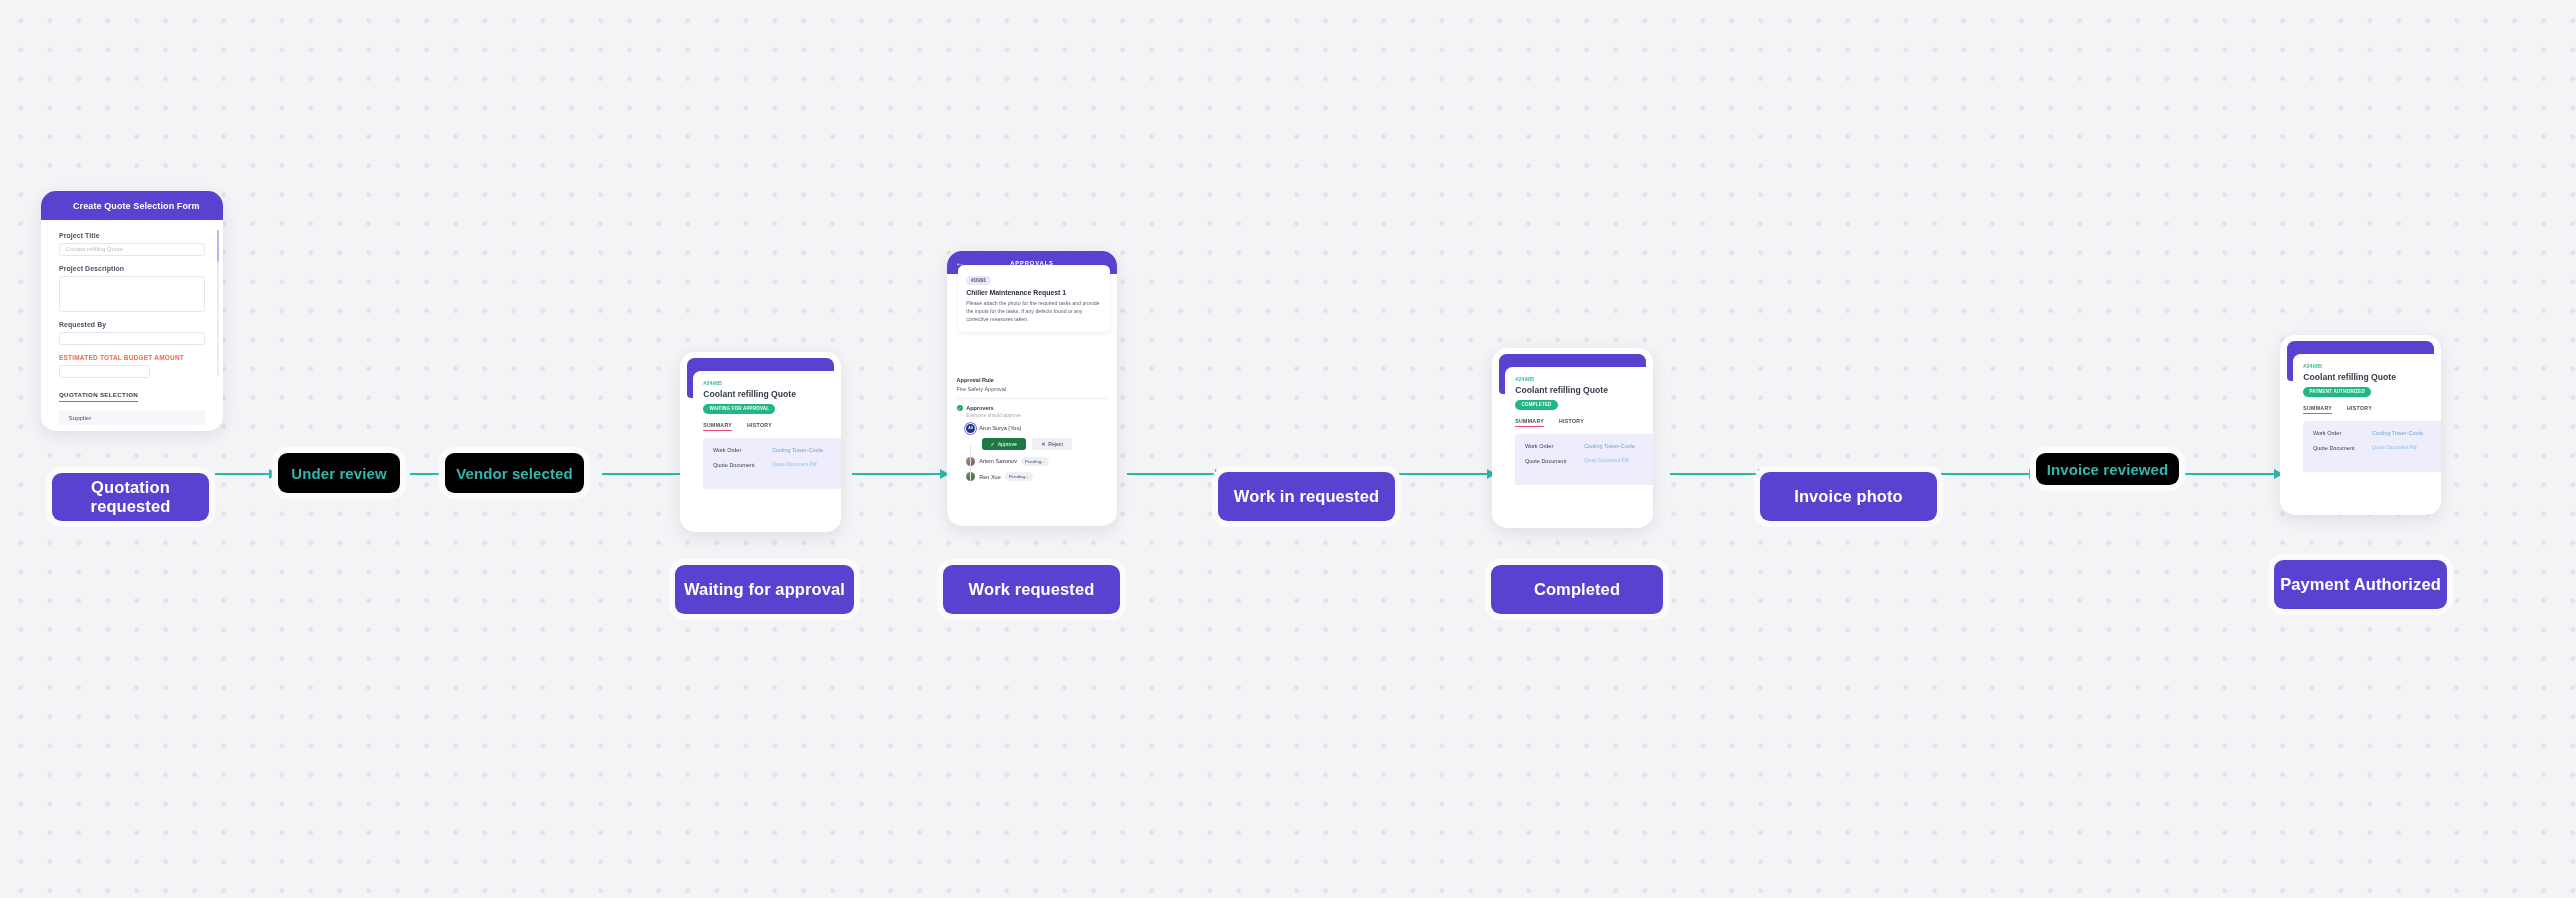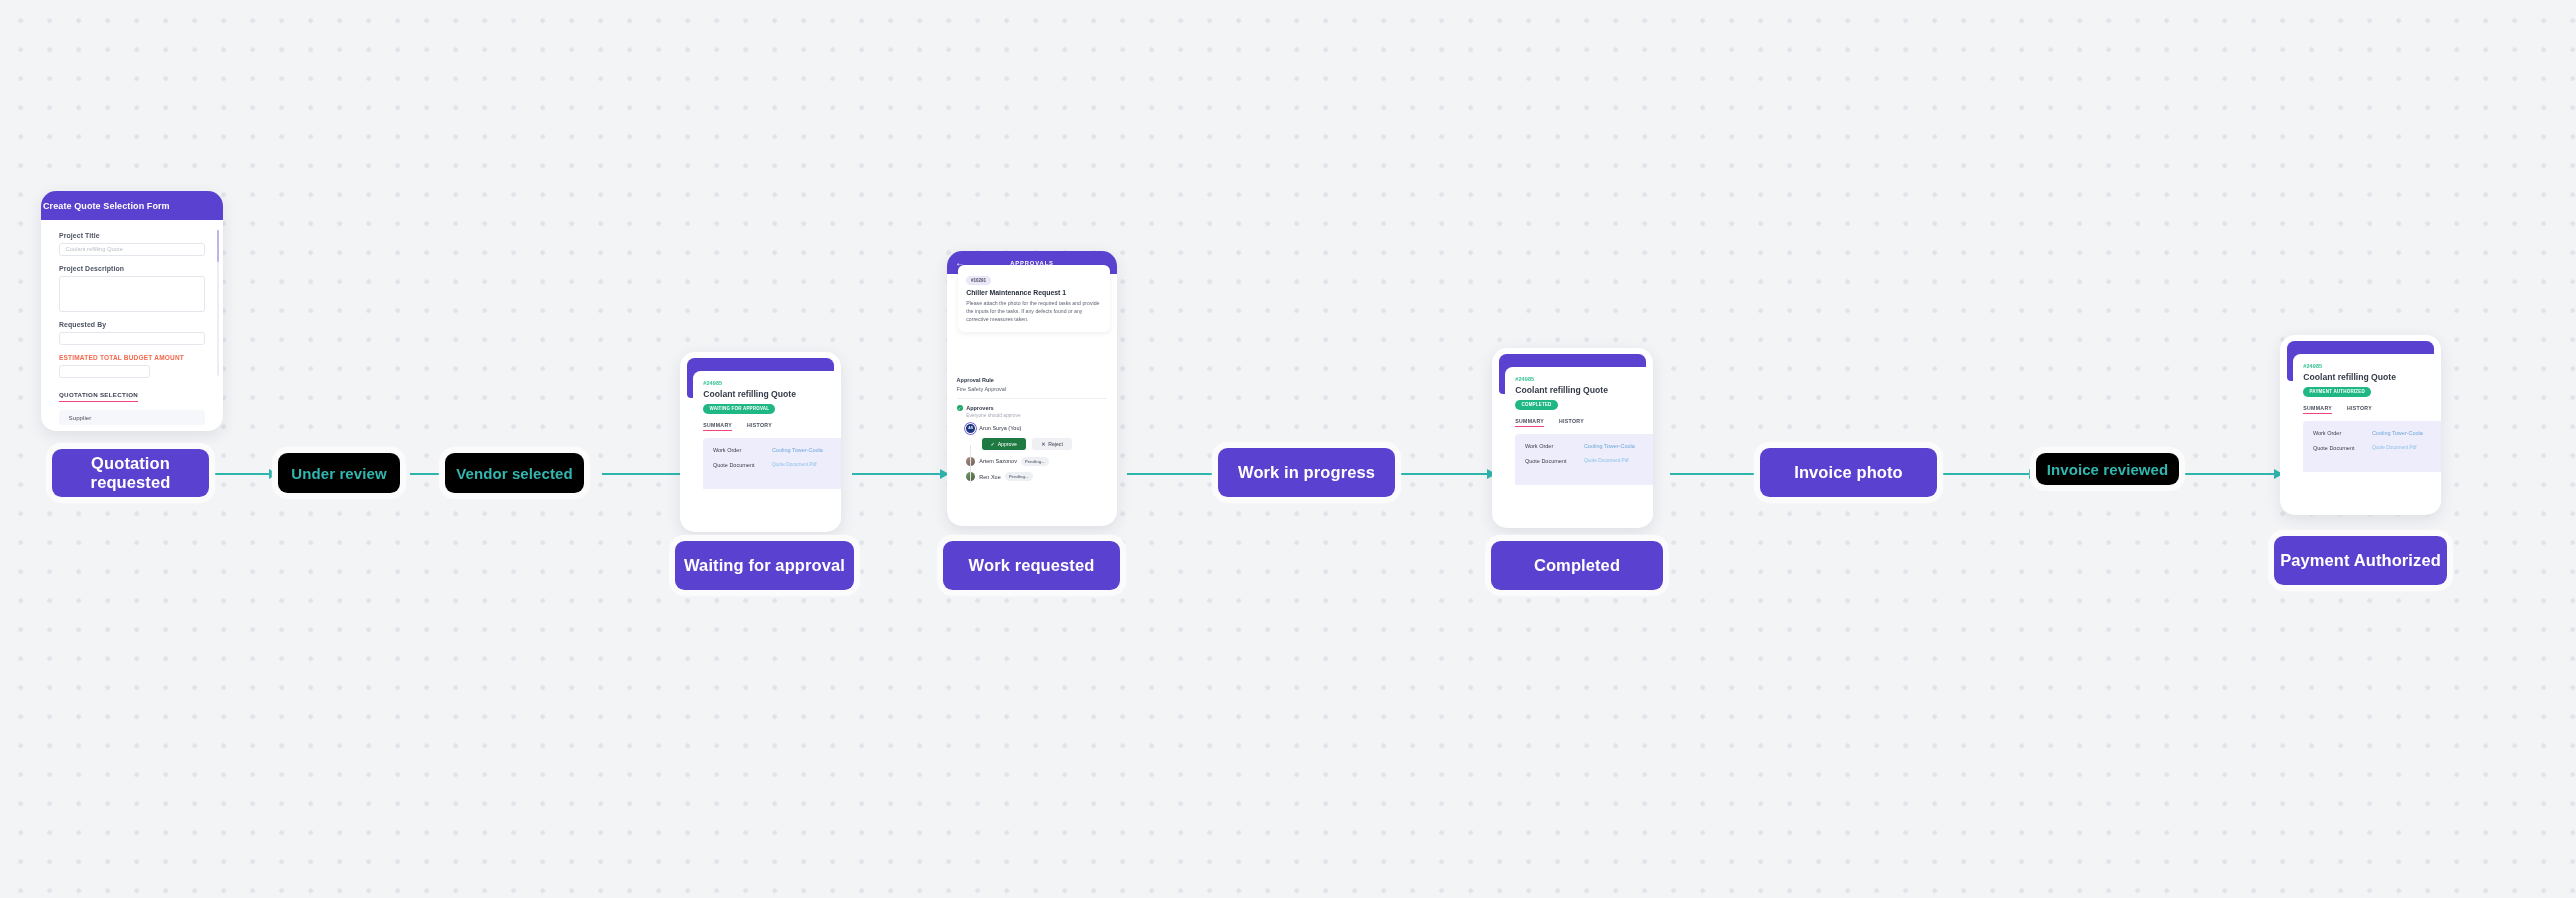--- a/index.html
+++ b/index.html
@@ -30,38 +30,38 @@
   
   .stage {
     position: absolute;
     border-radius: 9.6px;
     display: flex; align-items: center; justify-content: center;
     text-align: center;
     font-weight: bold;
     letter-spacing: 0.1px;
     box-shadow: 0 0 0 6.2px #fbfbfc;
   }
-  .stage.solid { background: #5a41cf; color: #ffffff; }
+  .stage.solid { background: #5a41cf; color: #ffffff; margin-top: 24px; }
   .stage.light { background: #000000; color: #32b6b0; }
 
   
   .phone {
     position: absolute;
     background: #ffffff;
     border-radius: 15px;
     box-shadow: 0 4.1px 15px rgba(40,45,80,.10);
     overflow: hidden;
   }
 
   
   .formcard { overflow: hidden; }
   .form-head {
     background: #5a41cf; color: #fff;
     height: 29px; display: flex; align-items: center;
-    padding-left: 2px;
+    padding-left: 32px;
     font-size: 9px; font-weight: bold; letter-spacing: 0.1px;
   }
   .form-body { padding: 12.4px 18px 0 18px; position: relative; }
   .fl {
     font-size: 6.9px; color: #4a5160; font-weight: bold;
     margin-bottom: 3.4px; letter-spacing: 0.1px;
   }
   .fl.alert { color: #f4684e; font-size: 6.5px; letter-spacing: 0.2px; }
   .fi {
     border: 0.7px solid #e4e6ee; border-radius: 2.7px;
@@ -354,21 +354,21 @@
 
   <div class="stage solid" style="left:675px;top:541px;width:179px;height:49px;font-size:16.5px;">
     <span>Waiting for approval</span>
   </div>
 
   <div class="stage solid" style="left:943px;top:541px;width:177px;height:49px;font-size:16.5px;">
     <span>Work requested</span>
   </div>
 
   <div class="stage solid" style="left:1218px;top:448px;width:177px;height:49px;font-size:16.5px;">
-    <span>Work in progress</span>
+    <span>Work in requested</span>
   </div>
 
   <div class="stage solid" style="left:1491px;top:541px;width:172px;height:49px;font-size:16.5px;">
     <span>Completed</span>
   </div>
 
   <div class="stage solid" style="left:1760px;top:448px;width:177px;height:49px;font-size:16.5px;">
     <span>Invoice photo</span>
   </div>
 

